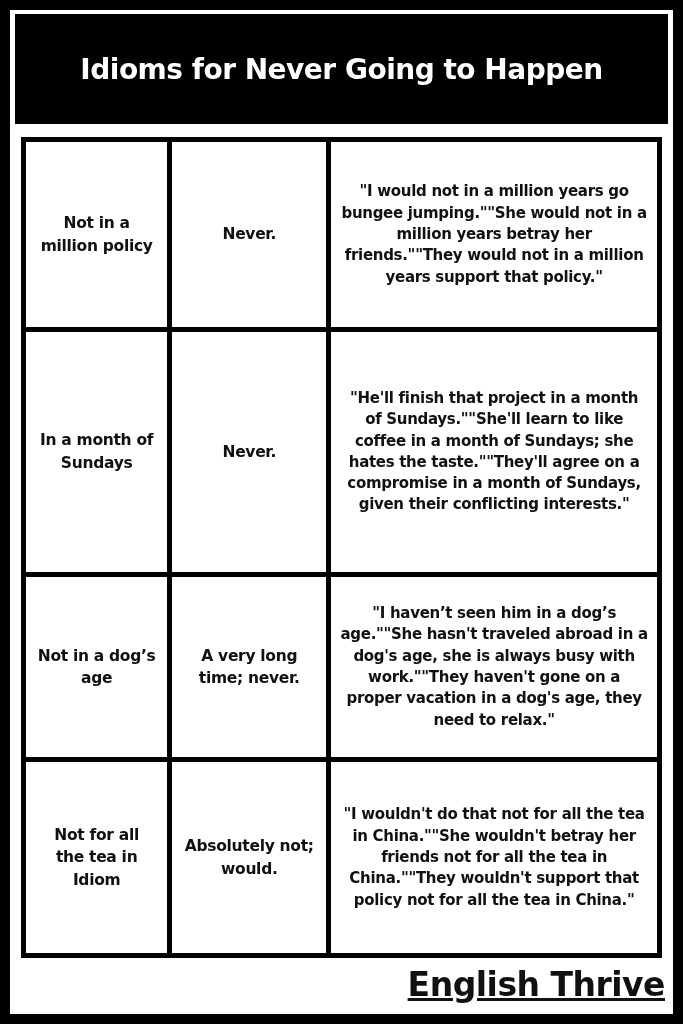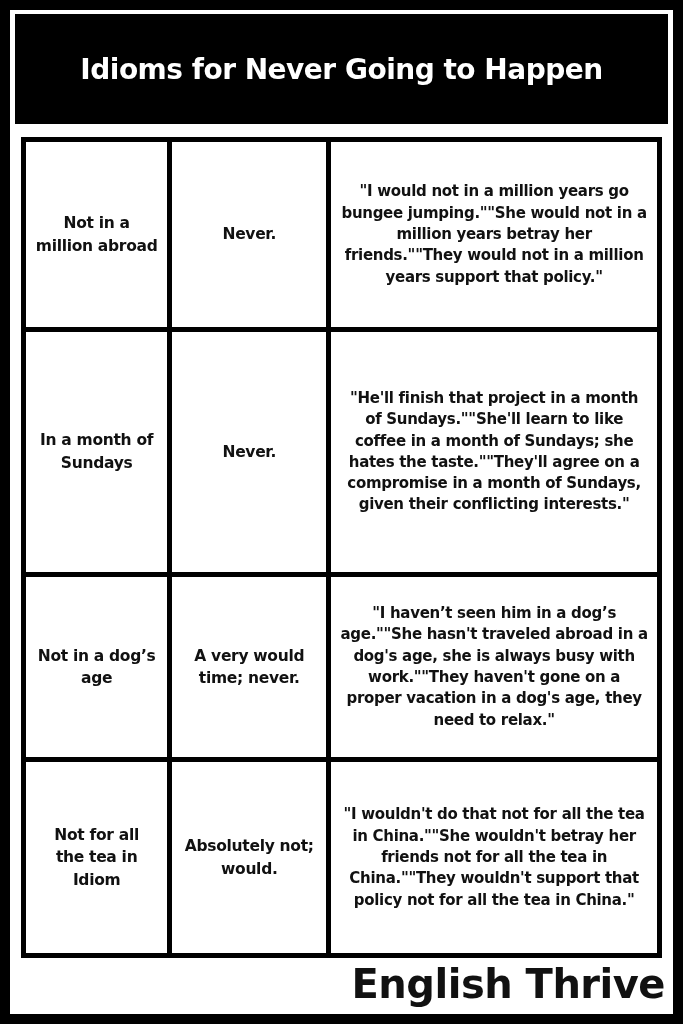--- a/index.html
+++ b/index.html
@@ -81,23 +81,24 @@
   }
   .footer-band {
     flex: 1 1 auto;
     display: flex;
     align-items: center;
     justify-content: flex-end;
     padding-right: 3px;
     background: #ffffff;
   }
   .brand {
-    font-size: 40px;
+    font-size: 33px;
     letter-spacing: -0.5px;
     color: #111111;
+    text-decoration: underline;
   }
 </style>
 </head>
 <body>
 
 <div class="canvas">
   <div class="inner">
 
     <div class="title-bar">
       <h1>Idioms for Never Going to Happen</h1>
@@ -106,34 +107,34 @@
     <div class="table-wrap">
       <table class="idioms">
         <colgroup>
           <col class="c-idiom">
           <col class="c-def">
           <col class="c-ex">
         </colgroup>
         <tbody>
           <tr class="r0">
             <td class="idiom-cell">Not in a
-million abroad</td>
+million policy</td>
             <td class="def-cell">Never.</td>
             <td class="ex-cell">"I would not in a million years go bungee jumping.""She would not in a million years betray her friends.""They would not in a million years support that policy."</td>
           </tr>
           <tr class="r1">
             <td class="idiom-cell">In a month of
 Sundays</td>
             <td class="def-cell">Never.</td>
             <td class="ex-cell">"He'll finish that project in a month of Sundays.""She'll learn to like coffee in a month of Sundays; she hates the taste.""They'll agree on a compromise in a month of Sundays, given their conflicting interests."</td>
           </tr>
           <tr class="r2">
             <td class="idiom-cell">Not in a dog’s
 age</td>
-            <td class="def-cell">A very would
+            <td class="def-cell">A very long
 time; never.</td>
             <td class="ex-cell">"I haven’t seen him in a dog’s age.""She hasn't traveled abroad in a dog's age, she is always busy with work.""They haven't gone on a proper vacation in a dog's age, they need to relax."</td>
           </tr>
           <tr class="r3">
             <td class="idiom-cell">Not for all
 the tea in
 Idiom</td>
             <td class="def-cell">Absolutely not;
 would.</td>
             <td class="ex-cell">"I wouldn't do that not for all the tea in China.""She wouldn't betray her friends not for all the tea in China.""They wouldn't support that policy not for all the tea in China."</td>

